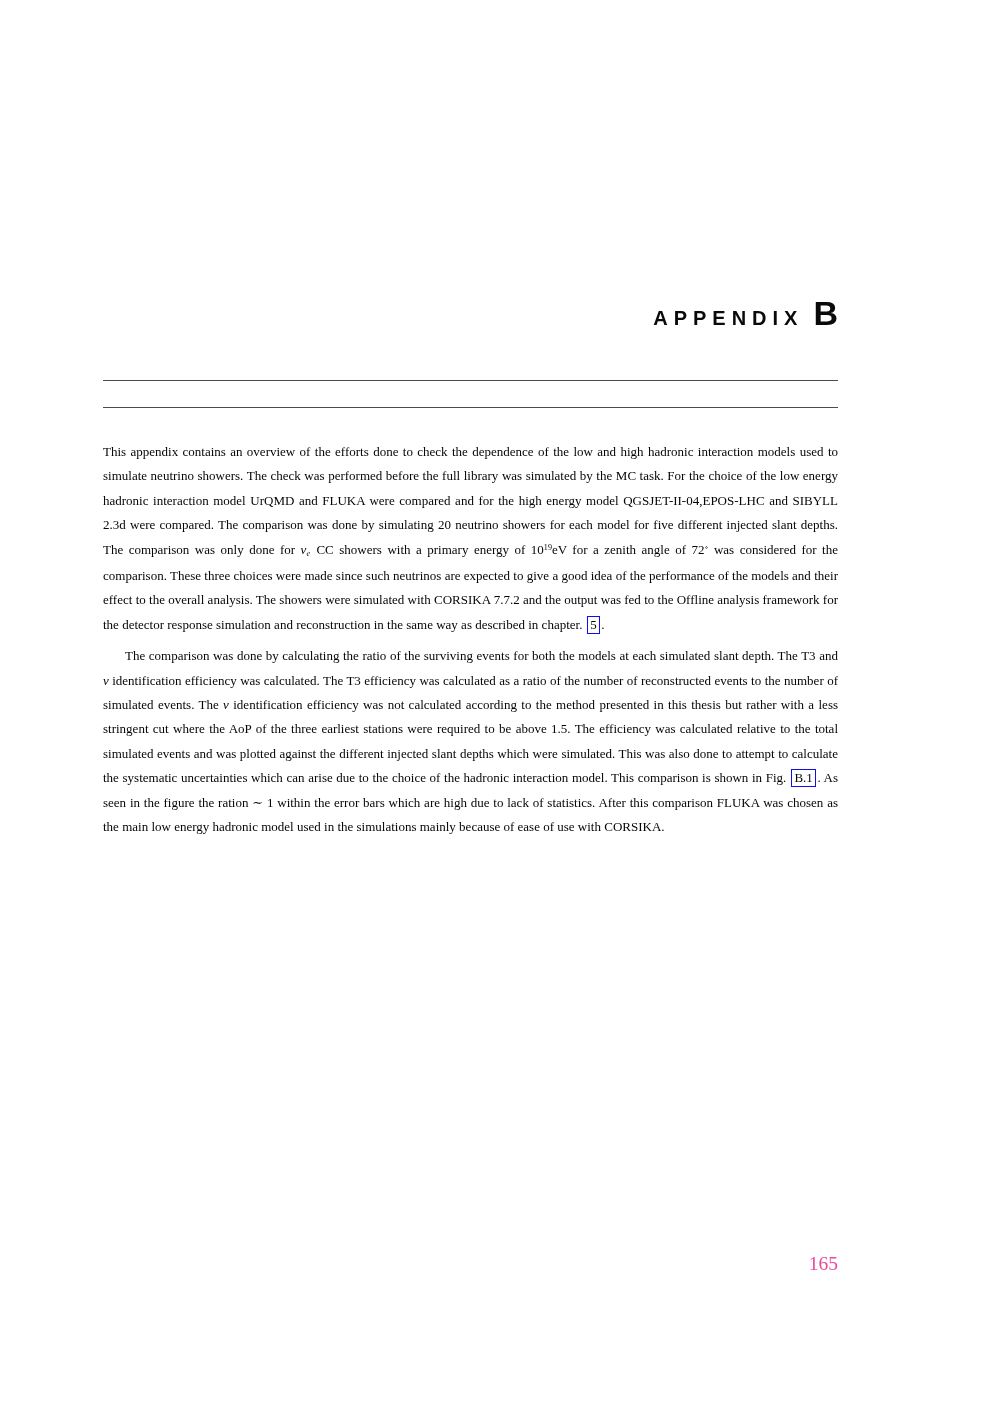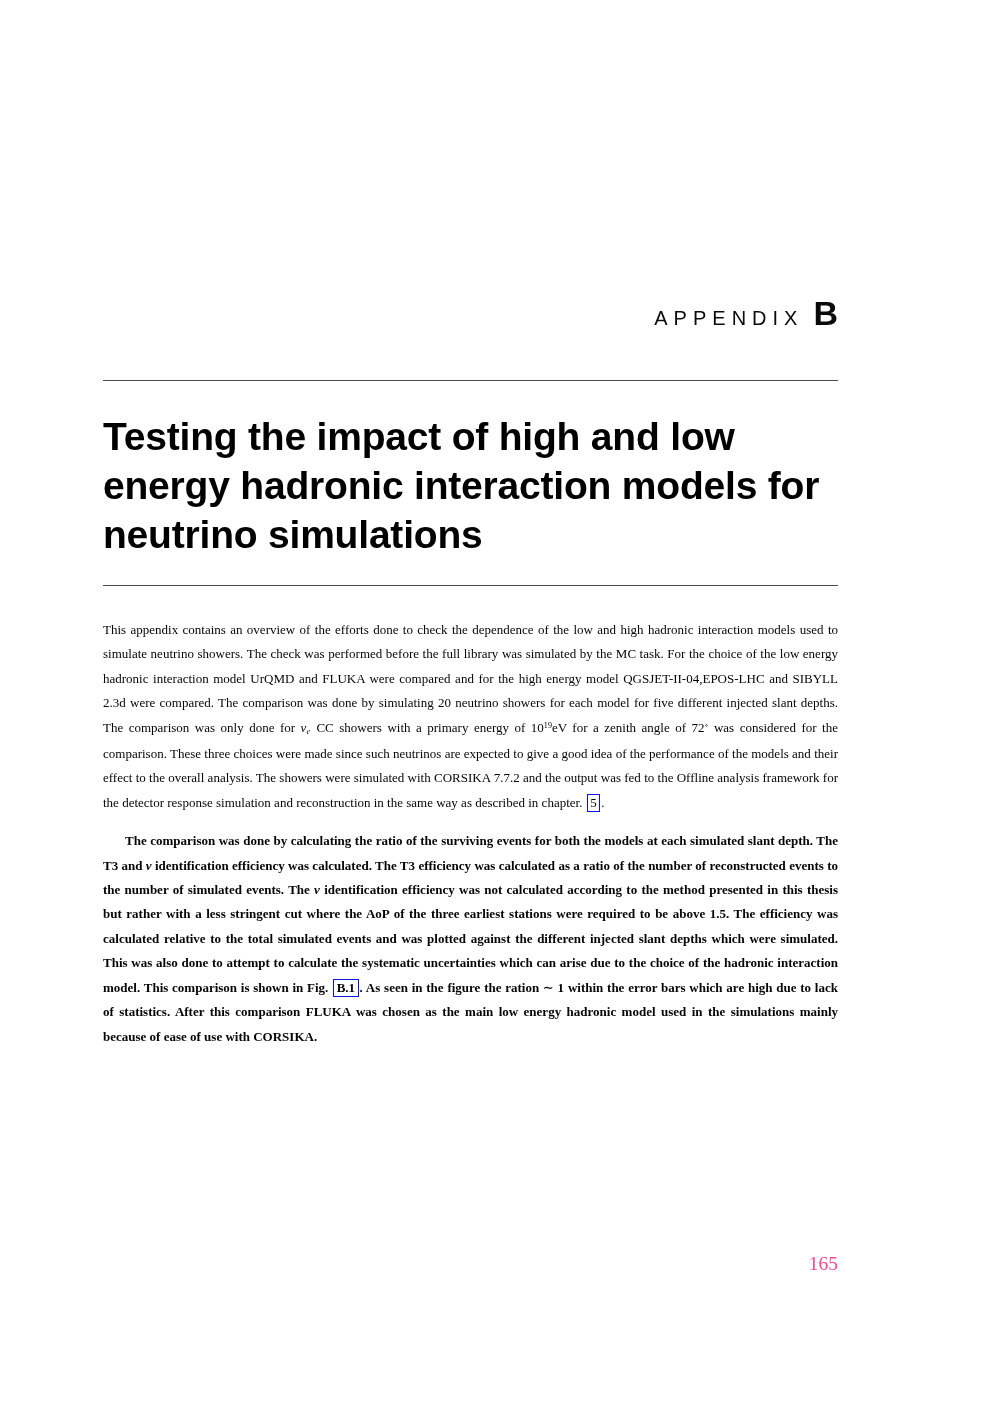--- a/index.html
+++ b/index.html
@@ -20,21 +20,21 @@
   }
   
   .appendix-row {
     padding-top: 293px;
     text-align: right;
     line-height: 40px;
     white-space: nowrap;
   }
   .appendix-label {
     font-family: "Liberation Sans", "DejaVu Sans", sans-serif;
-    font-weight: 400;
+    font-weight: 700;
     font-size: 20px;
     letter-spacing: 6px;
     color: #0a0a0a;
     margin-top: 12px;
   }
   .appendix-letter {
     font-family: "Liberation Sans", "DejaVu Sans", sans-serif;
     font-weight: 700;
     font-size: 34px;
     margin-left: 6px;
@@ -59,21 +59,21 @@
   }
   
   .body-text p {
     font-family: "Liberation Serif", "DejaVu Serif", serif;
     font-size: 13px;
     line-height: 24.4px;
     text-align: justify;
     color: #050505;
   }
   .body-text p.first { margin-top: 32px; }
-  .body-text p.indent { margin-top: 14px; text-indent: 22px; font-weight: bold; }
+  .body-text p.indent { margin-top: 7px; text-indent: 22px; }
   
   .seg-ital { font-style: italic; }
   .seg-subital {
     font-style: italic;
     font-size: 0.62em;
     position: relative;
     top: 0.28em;
     margin-right: 1px;
   }
   .seg-sup {
@@ -102,21 +102,20 @@
 <div class="page">
   <div class="content">
 
     <div class="appendix-row">
       <span class="appendix-label">APPENDIX</span>
       <span class="appendix-letter">B</span>
     </div>
 
     <div class="rule rule-top"></div>
 
-    <h1 class="chapter-title">Testing the impact of high and low energy hadronic interaction models for neutrino simulations</h1>
 
     <div class="rule rule-under-title"></div>
 
     <div class="body-text">
       <p class="first"><span>This appendix contains an overview of the efforts done to check the dependence of the low and high hadronic interaction models used to simulate neutrino showers. The check was performed before the full library was simulated by the MC task. For the choice of the low energy hadronic interaction model UrQMD and FLUKA were compared and for the high energy model QGSJET-II-04,EPOS-LHC and SIBYLL 2.3d were compared. The comparison was done by simulating 20 neutrino showers for each model for five different injected slant depths. The comparison was only done for </span><span class="seg-ital">ν</span><span class="seg-subital">e</span><span> CC showers with a primary energy of 10</span><span class="seg-sup">19</span><span>eV for a zenith angle of 72</span><span class="seg-sup">∘</span><span> was considered for the comparison. These three choices were made since such neutrinos are expected to give a good idea of the performance of the models and their effect to the overall analysis. The showers were simulated with CORSIKA 7.7.2 and the output was fed to the Offline analysis framework for the detector response simulation and reconstruction in the same way as described in chapter. </span><span class="seg-link">5</span><span>.</span></p>
       <p class="indent"><span>The comparison was done by calculating the ratio of the surviving events for both the models at each simulated slant depth. The T3 and </span><span class="seg-ital">ν</span><span> identification efficiency was calculated. The T3 efficiency was calculated as a ratio of the number of reconstructed events to the number of simulated events. The </span><span class="seg-ital">ν</span><span> identification efficiency was not calculated according to the method presented in this thesis but rather with a less stringent cut where the AoP of the three earliest stations were required to be above 1.5. The efficiency was calculated relative to the total simulated events and was plotted against the different injected slant depths which were simulated. This was also done to attempt to calculate the systematic uncertainties which can arise due to the choice of the hadronic interaction model. This comparison is shown in Fig. </span><span class="seg-link">B.1</span><span>. As seen in the figure the ration ∼ 1 within the error bars which are high due to lack of statistics. After this comparison FLUKA was chosen as the main low energy hadronic model used in the simulations mainly because of ease of use with CORSIKA.</span></p>
     </div>
 
   </div>
 

